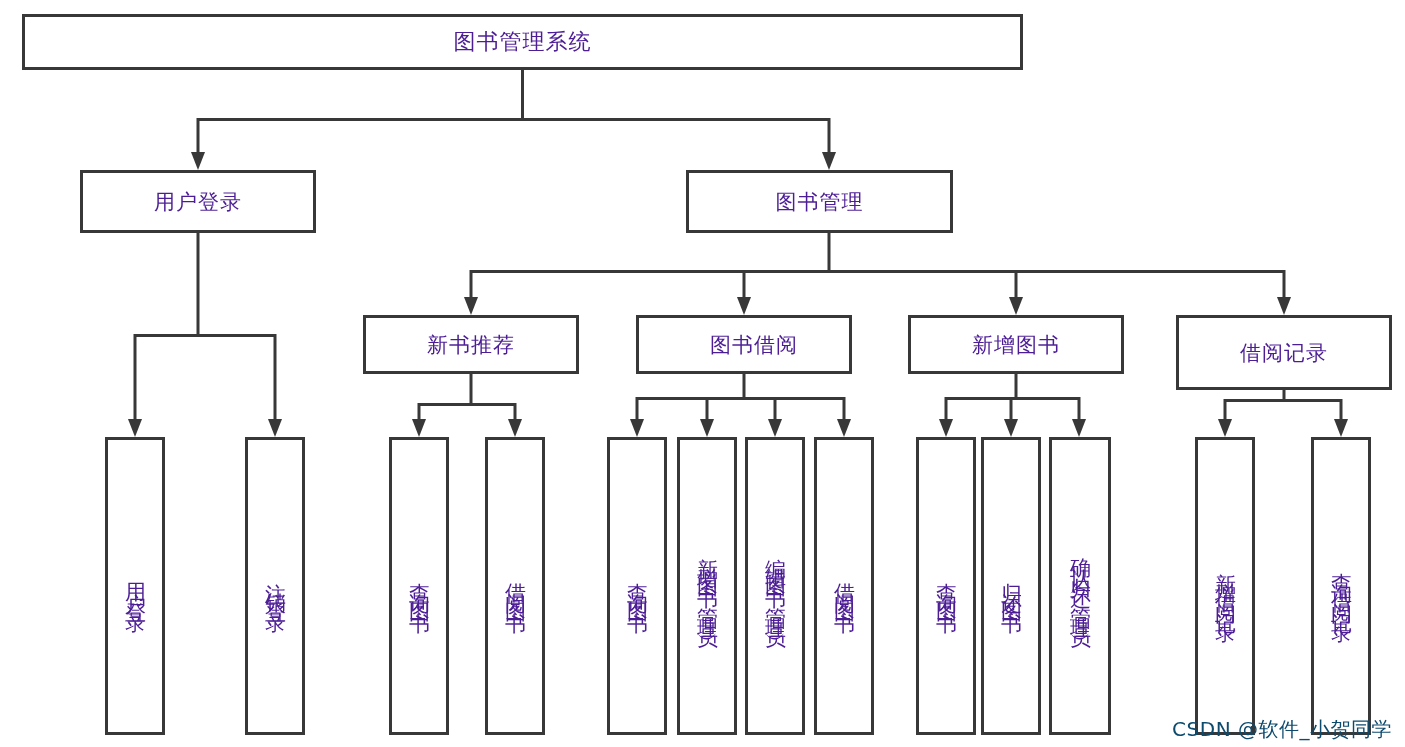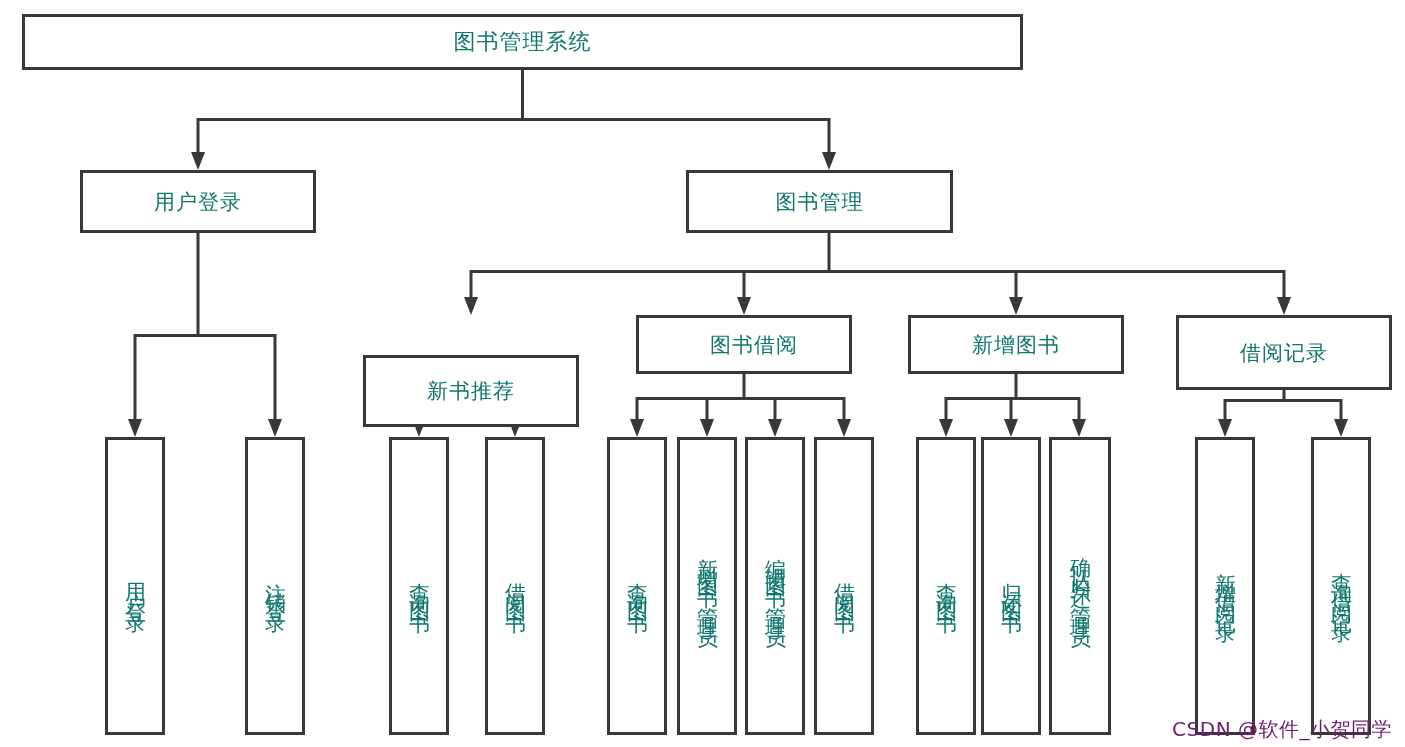--- a/index.html
+++ b/index.html
@@ -21,38 +21,38 @@
     background: #ffffff;
     display: flex;
     align-items: center;
     justify-content: center;
     color: #333333;
   }
   .node .lbl {
     font-size: 21px;
     letter-spacing: 1px;
     white-space: nowrap;
-    color: #0f766e;
+    color: #4c1d95;
     text-align: center;
   }
   .root .lbl { font-size: 22px; }
   .leaf .lbl {
     writing-mode: vertical-rl;
     text-orientation: mixed;
     letter-spacing: 10px;
     line-height: 1;
     font-size: 21px;
     white-space: nowrap;
   }
   .watermark {
     position: absolute;
     right: 13px;
     bottom: 4px;
     font-size: 20px;
-    color: #701a75;
+    color: #0c4a6e;
     letter-spacing: 0.5px;
     z-index: 5;
     white-space: nowrap;
   }
 </style>
 </head>
 <body>
 
 <div class="stage">
 
@@ -103,21 +103,21 @@
     <span class="lbl">图书管理系统</span>
   </div>
 
   <div class="node" style="left:80px; top:170px; width:236px; height:63px;">
     <span class="lbl">用户登录</span>
   </div>
   <div class="node" style="left:686px; top:170px; width:267px; height:63px;">
     <span class="lbl">图书管理</span>
   </div>
 
-  <div class="node" style="left:363px; top:315px; width:216px; height:72px;margin-top:40px;">
+  <div class="node" style="left:363px; top:315px; width:216px; height:59px;">
     <span class="lbl">新书推荐</span>
   </div>
   <div class="node" style="left:636px; top:315px; width:216px; height:59px;padding-left:20px;">
     <span class="lbl">图书借阅</span>
   </div>
   <div class="node" style="left:908px; top:315px; width:216px; height:59px;">
     <span class="lbl">新增图书</span>
   </div>
   <div class="node" style="left:1176px; top:315px; width:216px; height:75px;">
     <span class="lbl">借阅记录</span>

